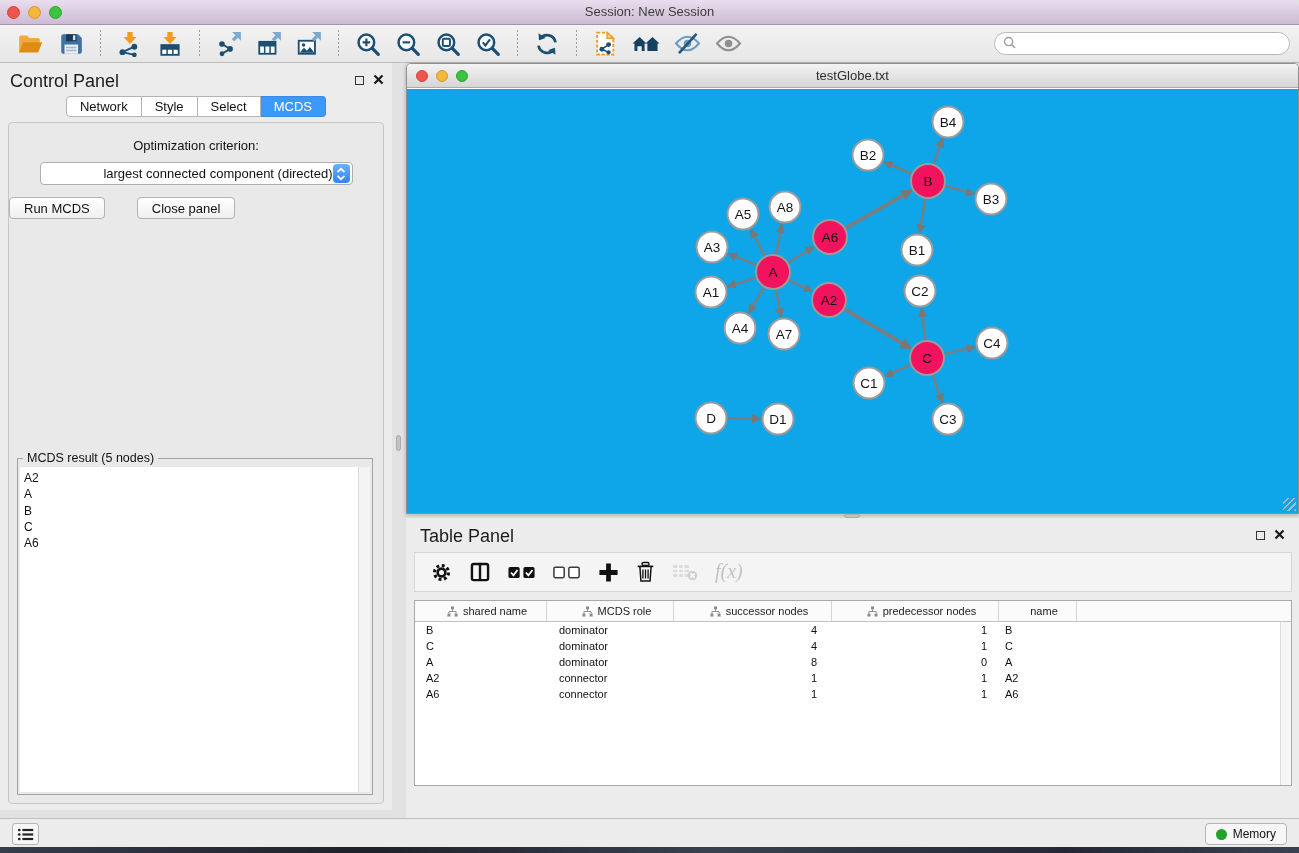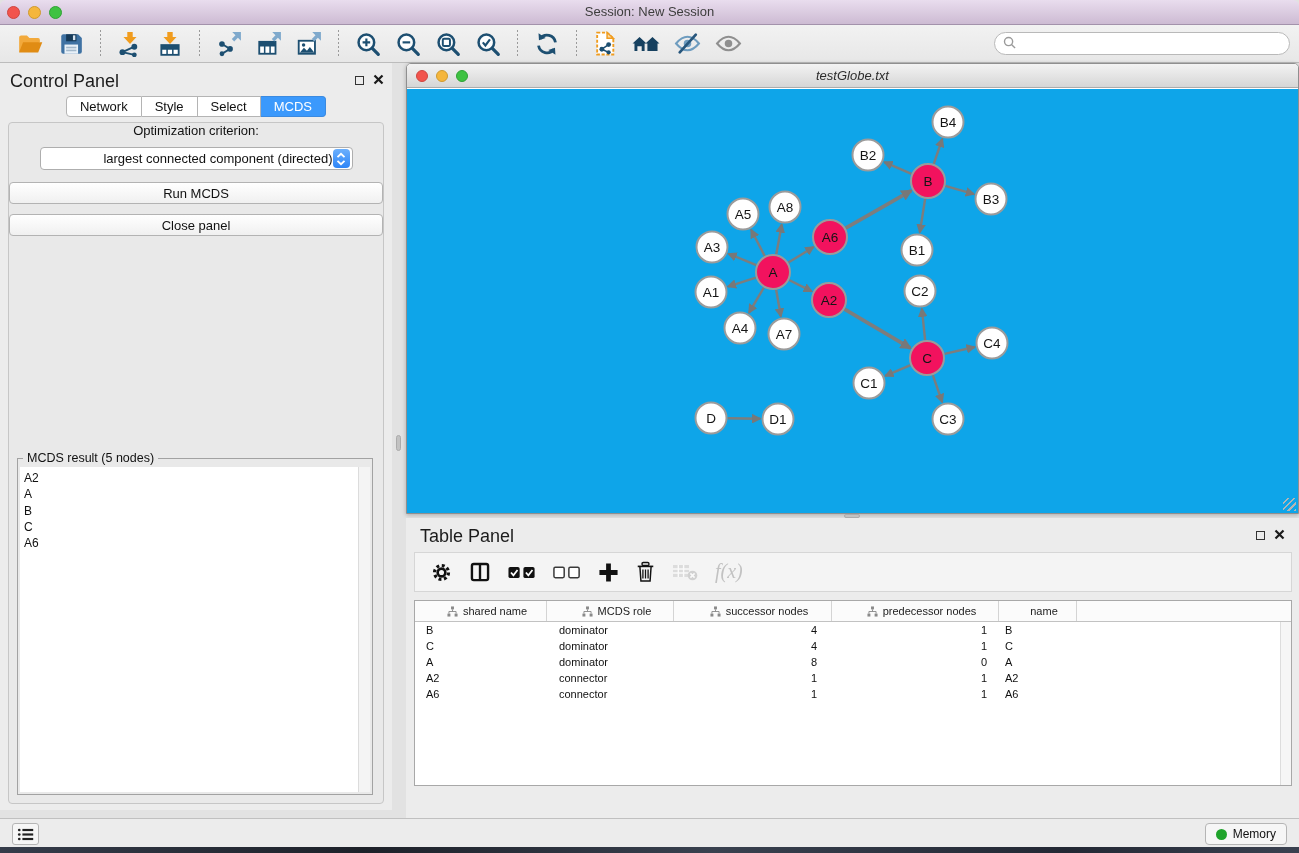--- a/index.html
+++ b/index.html
@@ -44,28 +44,28 @@
   .win-btns { position:absolute; right:8px; top:8px; display:flex; gap:9px; align-items:center; }
   .cp-tabs { position:absolute; top:33px; left:0; right:0; text-align:center; }
   .seg { display:inline-block; font-size:13px; padding:2px 13px; background:#fff;
     border:1px solid #b4b4b4; border-left-width:0; color:#111; cursor:pointer;
     font-family:"Liberation Sans",sans-serif; }
   .seg:first-child { border-left-width:1px; border-radius:4px 0 0 4px; }
   .seg:last-child { border-radius:0 4px 4px 0; }
   .seg.sel { background:#3b99fc; color:#fff; border-color:#3b8ae0; }
   .cp-body { position:absolute; top:59px; left:8px; right:8px; bottom:6px;
     background:#e9e9e9; border:1px solid #c6c6c6; border-radius:4px; text-align:center; }
-  .opt-label { font-size:13px; color:#111; }
+  .opt-label { margin-top:15px; font-size:13px; color:#111; }
   .selectbox { margin:9px auto 0; width:313px; height:23px; background:#fff;
     border:1px solid #aeaeae; border-radius:4px; display:flex; align-items:center;
     padding-left:10px; font-size:13px; color:#111; cursor:pointer; }
   .selectbox .sel-txt { flex:1; text-align:right; white-space:nowrap; overflow:hidden;margin-left:40px; }
   .stepper { width:17px; height:19px; margin-right:2px; border-radius:4px;
     background:linear-gradient(#6cb0fd,#2d85f7); display:flex; align-items:center; justify-content:center; }
-  .cp-buttons { margin-top:12px; display:flex; justify-content:flex-start; gap:10px;flex-direction:column; }
+  .cp-buttons { margin-top:12px; display:flex; justify-content:flex-start; gap:32px; }
   .mac-btn { font-size:13px; color:#111; padding:2px 14px; height:22px;
     background:linear-gradient(#fff,#f0f0f0); border:1px solid #b3b3b3; border-radius:4px;
     cursor:pointer; font-family:"Liberation Sans",sans-serif; }
   .result-box { position:absolute; top:335px; left:8px; right:10px; bottom:8px;
     border:1px solid #a2a2a2; text-align:left; }
   .result-legend { position:absolute; top:-8px; left:5px; background:#e9e9e9;
     padding:0 4px; font-size:12.5px; color:#111; }
   .result-list { position:absolute; inset:8px 14px 2px 2px; background:#fff; overflow:hidden;
     font-size:12px; color:#111; padding:3px 0 0 4px; line-height:16.3px; }
   .result-track { position:absolute; top:8px; right:2px; bottom:2px; width:12px;
@@ -79,21 +79,21 @@
   .right-col { position:absolute; left:406px; right:0; top:0; bottom:0; }
   .hsplit { position:absolute; left:0; right:0; top:451px; height:4px; }
   .hsplit .dimple-h { position:absolute; left:438px; top:0; width:16px; height:4px;
     background:#c2c2c2; border-radius:3px; border:1px solid #ababab; }
 
   
   .net-window { position:absolute; left:0; right:0; top:0; height:451px;
     border:1px solid #8f8f8f; border-radius:5px 5px 0 0; background:#fff;
     box-shadow:0 1px 4px rgba(0,0,0,.25); }
   .net-titlebar { position:relative; height:24px; border-radius:4px 4px 0 0;
-    background:linear-gradient(#f3f3f3,#d6d6d6); border-bottom:1px solid #ababab;font-style:italic; }
+    background:linear-gradient(#f3f3f3,#d6d6d6); border-bottom:1px solid #ababab; }
   .net-titlebar .lights { top:6px; left:9px; }
   .net-titlebar .light { width:12px; height:12px; }
   .net-title { position:absolute; top:4px; left:0; right:0; text-align:center;
     font-size:13px; color:#2d2d2d; }
   .net-canvas { position:absolute; top:25px; left:0; right:0; bottom:0; background:#0ea5e9;
     border-radius:0; overflow:hidden; }
   .resize-grip { position:absolute; right:2px; bottom:2px; width:13px; height:13px;
     background:repeating-linear-gradient(135deg, transparent 0 3px, #b5b5b5 3px 4.5px); }
 
   

